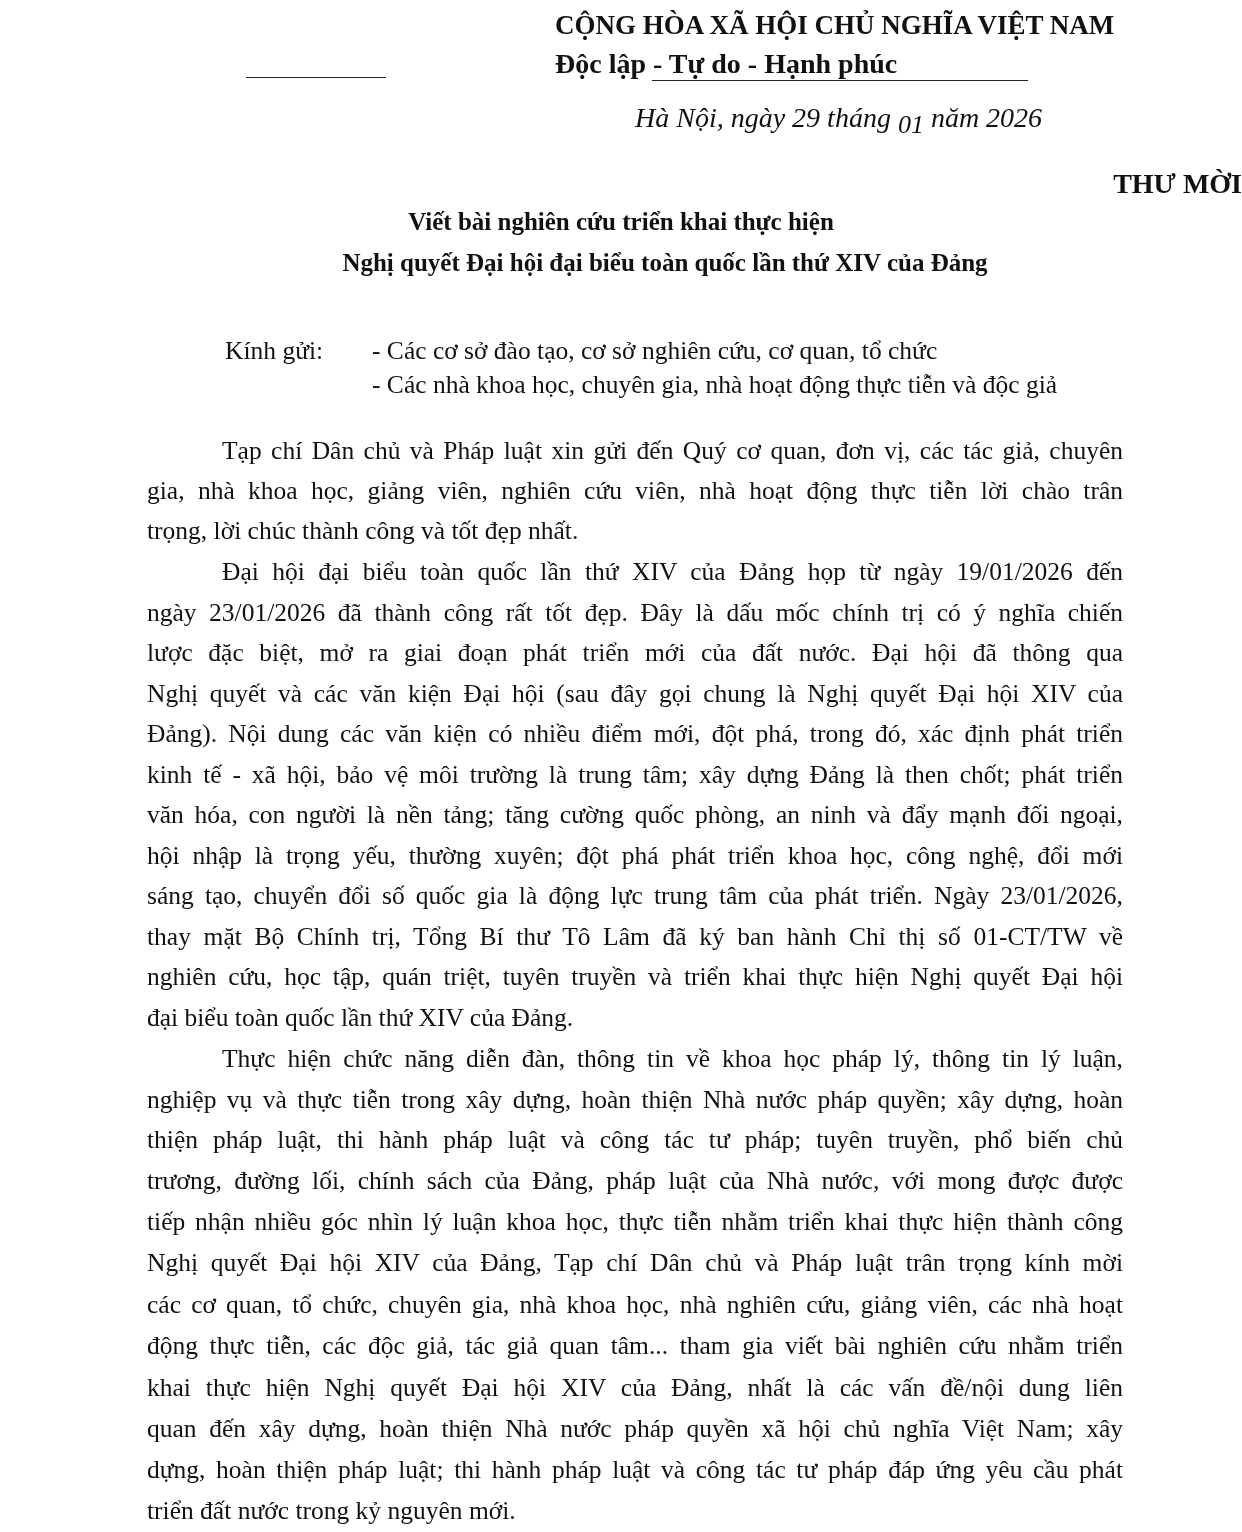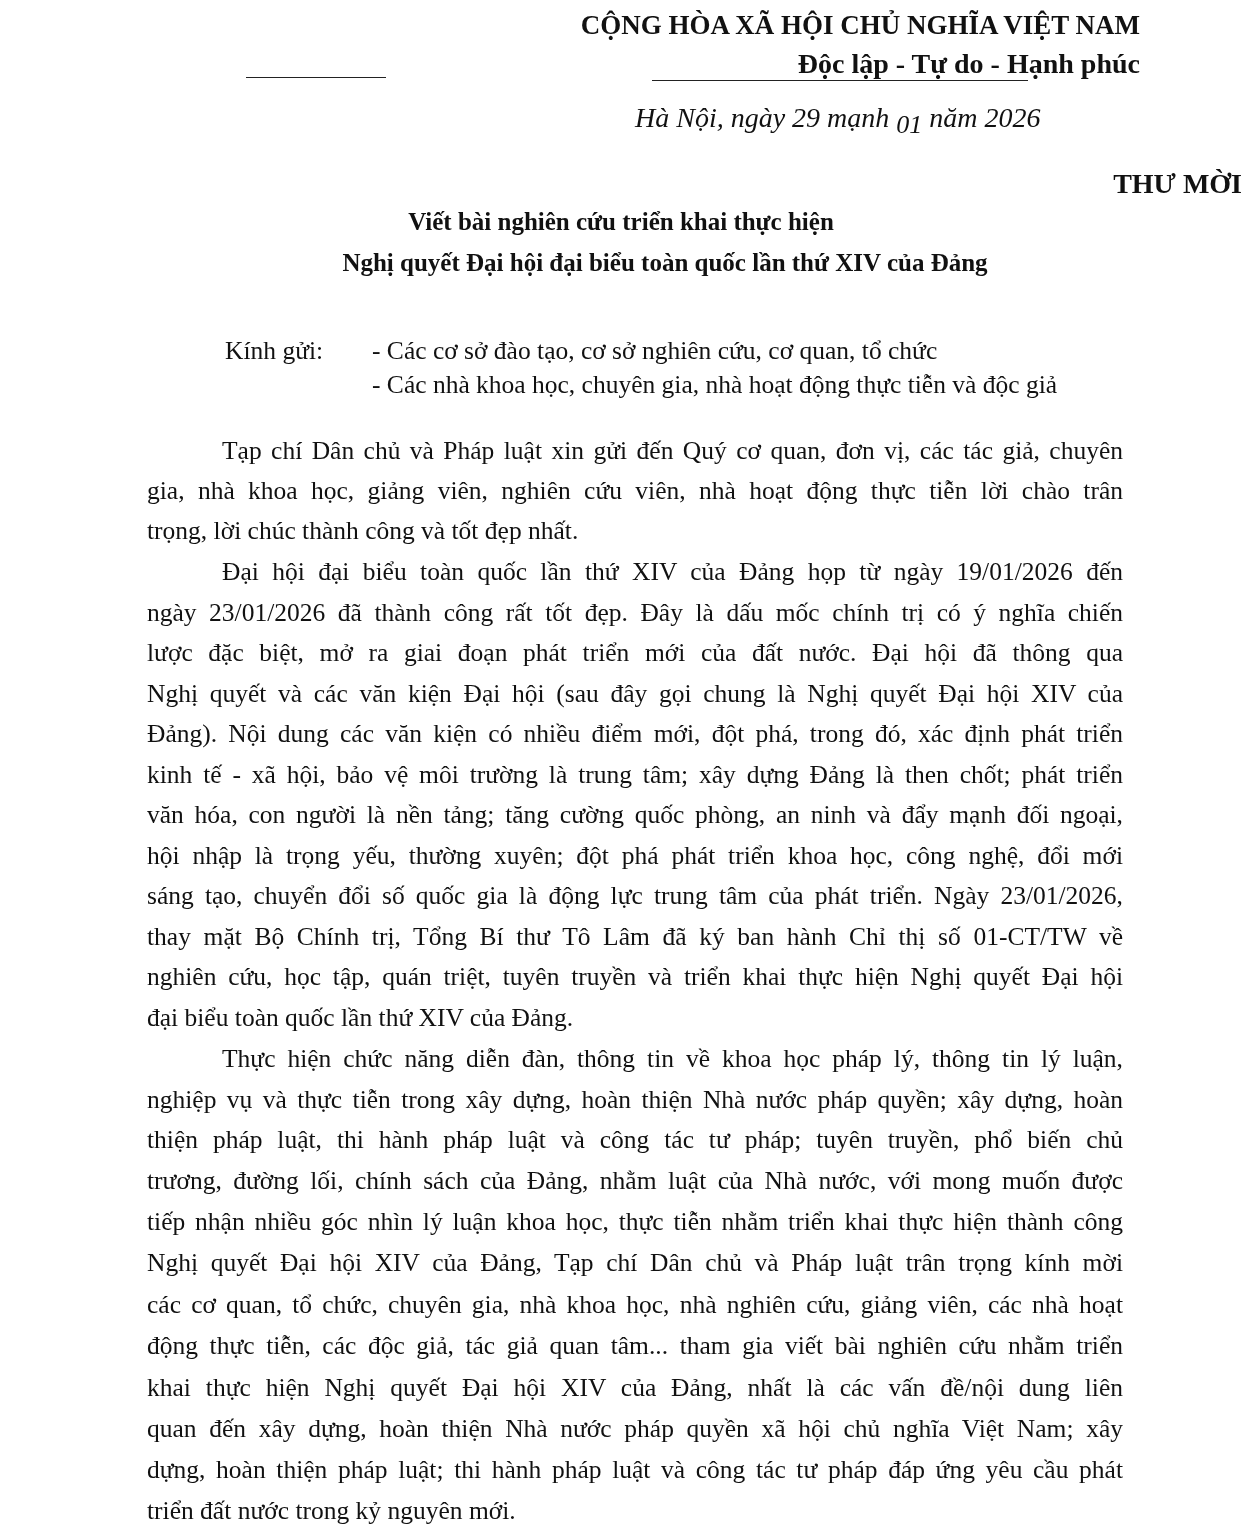--- a/index.html
+++ b/index.html
@@ -4,21 +4,21 @@
 <style>
   html, body { margin: 0; padding: 0; background: #ffffff; }
   body {
     width: 1242px; height: 1532px; overflow: hidden; position: relative;
     font-family: "Liberation Serif", "DejaVu Serif", serif; color: #111111;
   }
   .hdr-left { position: absolute; left: 60px; top: 6px; width: 540px; text-align: center; }
   .hdr-left .l1 { font-size: 27px; line-height: 38px; }
   .hdr-left .l2 { font-size: 27px; line-height: 38px; font-weight: bold; letter-spacing: 0.2px; }
   .rule-left { position: absolute; left: 246px; top: 77px; width: 140px; height: 0; border-top: 1.6px solid #222; }
-  .hdr-right { position: absolute; left: 555px; top: 6px; width: 585px; text-align: right; }
+  .hdr-right { position: absolute; left: 555px; top: 6px; width: 585px; text-align: left; }
   .hdr-right .l1 { font-size: 27px; line-height: 38px; font-weight: bold; }
   .hdr-right .l2 { font-size: 28px; line-height: 40px; font-weight: bold; }
   .rule-right { position: absolute; left: 652px; top: 80px; width: 376px; height: 0; border-top: 1.6px solid #222; }
   .date { position: absolute; left: 635px; top: 98px; font-size: 28px; font-style: italic; line-height: 40px; }
   .date .sub { position: relative; top: 6px; font-size: 26px; }
   .title { position: absolute; left: 0; width: 1242px; text-align: center; font-weight: bold; }
   .t1 { top: 166px; font-size: 28px; line-height: 36px; text-align: right; }
   .t2 { top: 205px; font-size: 25px; line-height: 34px; }
   .t3 { top: 246px; font-size: 25px; line-height: 34px; margin-left: 44px; }
   .recip-label { position: absolute; left: 225px; top: 334px; font-size: 25.5px; line-height: 34px; }
@@ -37,21 +37,21 @@
 <div class="rule-left"></div>
 
 <div class="hdr-right">
   <div class="l1">CỘNG HÒA XÃ HỘI CHỦ NGHĨA VIỆT NAM</div>
   <div class="l2">Độc lập - Tự do - Hạnh phúc</div>
 </div>
 <div class="rule-right"></div>
 
 <div class="date">
   <span>Hà Nội, ngày </span><span>29</span>
-  <span>mạnh </span><span class="sub">01</span>
+  <span>tháng </span><span class="sub">01</span>
   <span>năm 2026</span>
 </div>
 
 <div class="title t1">THƯ MỜI</div>
 <div class="title t2">Viết bài nghiên cứu triển khai thực hiện</div>
 <div class="title t3">Nghị quyết Đại hội đại biểu toàn quốc lần thứ XIV của Đảng</div>
 
 <div class="recip-label">Kính gửi:</div>
 <div class="recip r1">- Các cơ sở đào tạo, cơ sở nghiên cứu, cơ quan, tổ chức</div>
 <div class="recip r2">- Các nhà khoa học, chuyên gia, nhà hoạt động thực tiễn và độc giả</div>
@@ -74,21 +74,21 @@
   <div class="line" style="top:879px">sáng tạo, chuyển đổi số quốc gia là động lực trung tâm của phát triển. Ngày 23/01/2026,</div>
   <div class="line" style="top:920px">thay mặt Bộ Chính trị, Tổng Bí thư Tô Lâm đã ký ban hành Chỉ thị số 01-CT/TW về</div>
   <div class="line" style="top:960px">nghiên cứu, học tập, quán triệt, tuyên truyền và triển khai thực hiện Nghị quyết Đại hội</div>
   <div class="line last" style="top:1001px">đại biểu toàn quốc lần thứ XIV của Đảng.</div>
 </div>
 
 <div>
   <div class="line indent" style="top:1042px">Thực hiện chức năng diễn đàn, thông tin về khoa học pháp lý, thông tin lý luận,</div>
   <div class="line" style="top:1083px">nghiệp vụ và thực tiễn trong xây dựng, hoàn thiện Nhà nước pháp quyền; xây dựng, hoàn</div>
   <div class="line" style="top:1123px">thiện pháp luật, thi hành pháp luật và công tác tư pháp; tuyên truyền, phổ biến chủ</div>
-  <div class="line" style="top:1164px">trương, đường lối, chính sách của Đảng, nhằm luật của Nhà nước, với mong muốn được</div>
+  <div class="line" style="top:1164px">trương, đường lối, chính sách của Đảng, pháp luật của Nhà nước, với mong được được</div>
   <div class="line" style="top:1205px">tiếp nhận nhiều góc nhìn lý luận khoa học, thực tiễn nhằm triển khai thực hiện thành công</div>
   <div class="line" style="top:1246px">Nghị quyết Đại hội XIV của Đảng, Tạp chí Dân chủ và Pháp luật trân trọng kính mời</div>
   <div class="line" style="top:1288px">các cơ quan, tổ chức, chuyên gia, nhà khoa học, nhà nghiên cứu, giảng viên, các nhà hoạt</div>
   <div class="line" style="top:1329px">động thực tiễn, các độc giả, tác giả quan tâm... tham gia viết bài nghiên cứu nhằm triển</div>
   <div class="line" style="top:1371px">khai thực hiện Nghị quyết Đại hội XIV của Đảng, nhất là các vấn đề/nội dung liên</div>
   <div class="line" style="top:1412px">quan đến xây dựng, hoàn thiện Nhà nước pháp quyền xã hội chủ nghĩa Việt Nam; xây</div>
   <div class="line" style="top:1453px">dựng, hoàn thiện pháp luật; thi hành pháp luật và công tác tư pháp đáp ứng yêu cầu phát</div>
   <div class="line last" style="top:1494px">triển đất nước trong kỷ nguyên mới.</div>
 </div>
 

